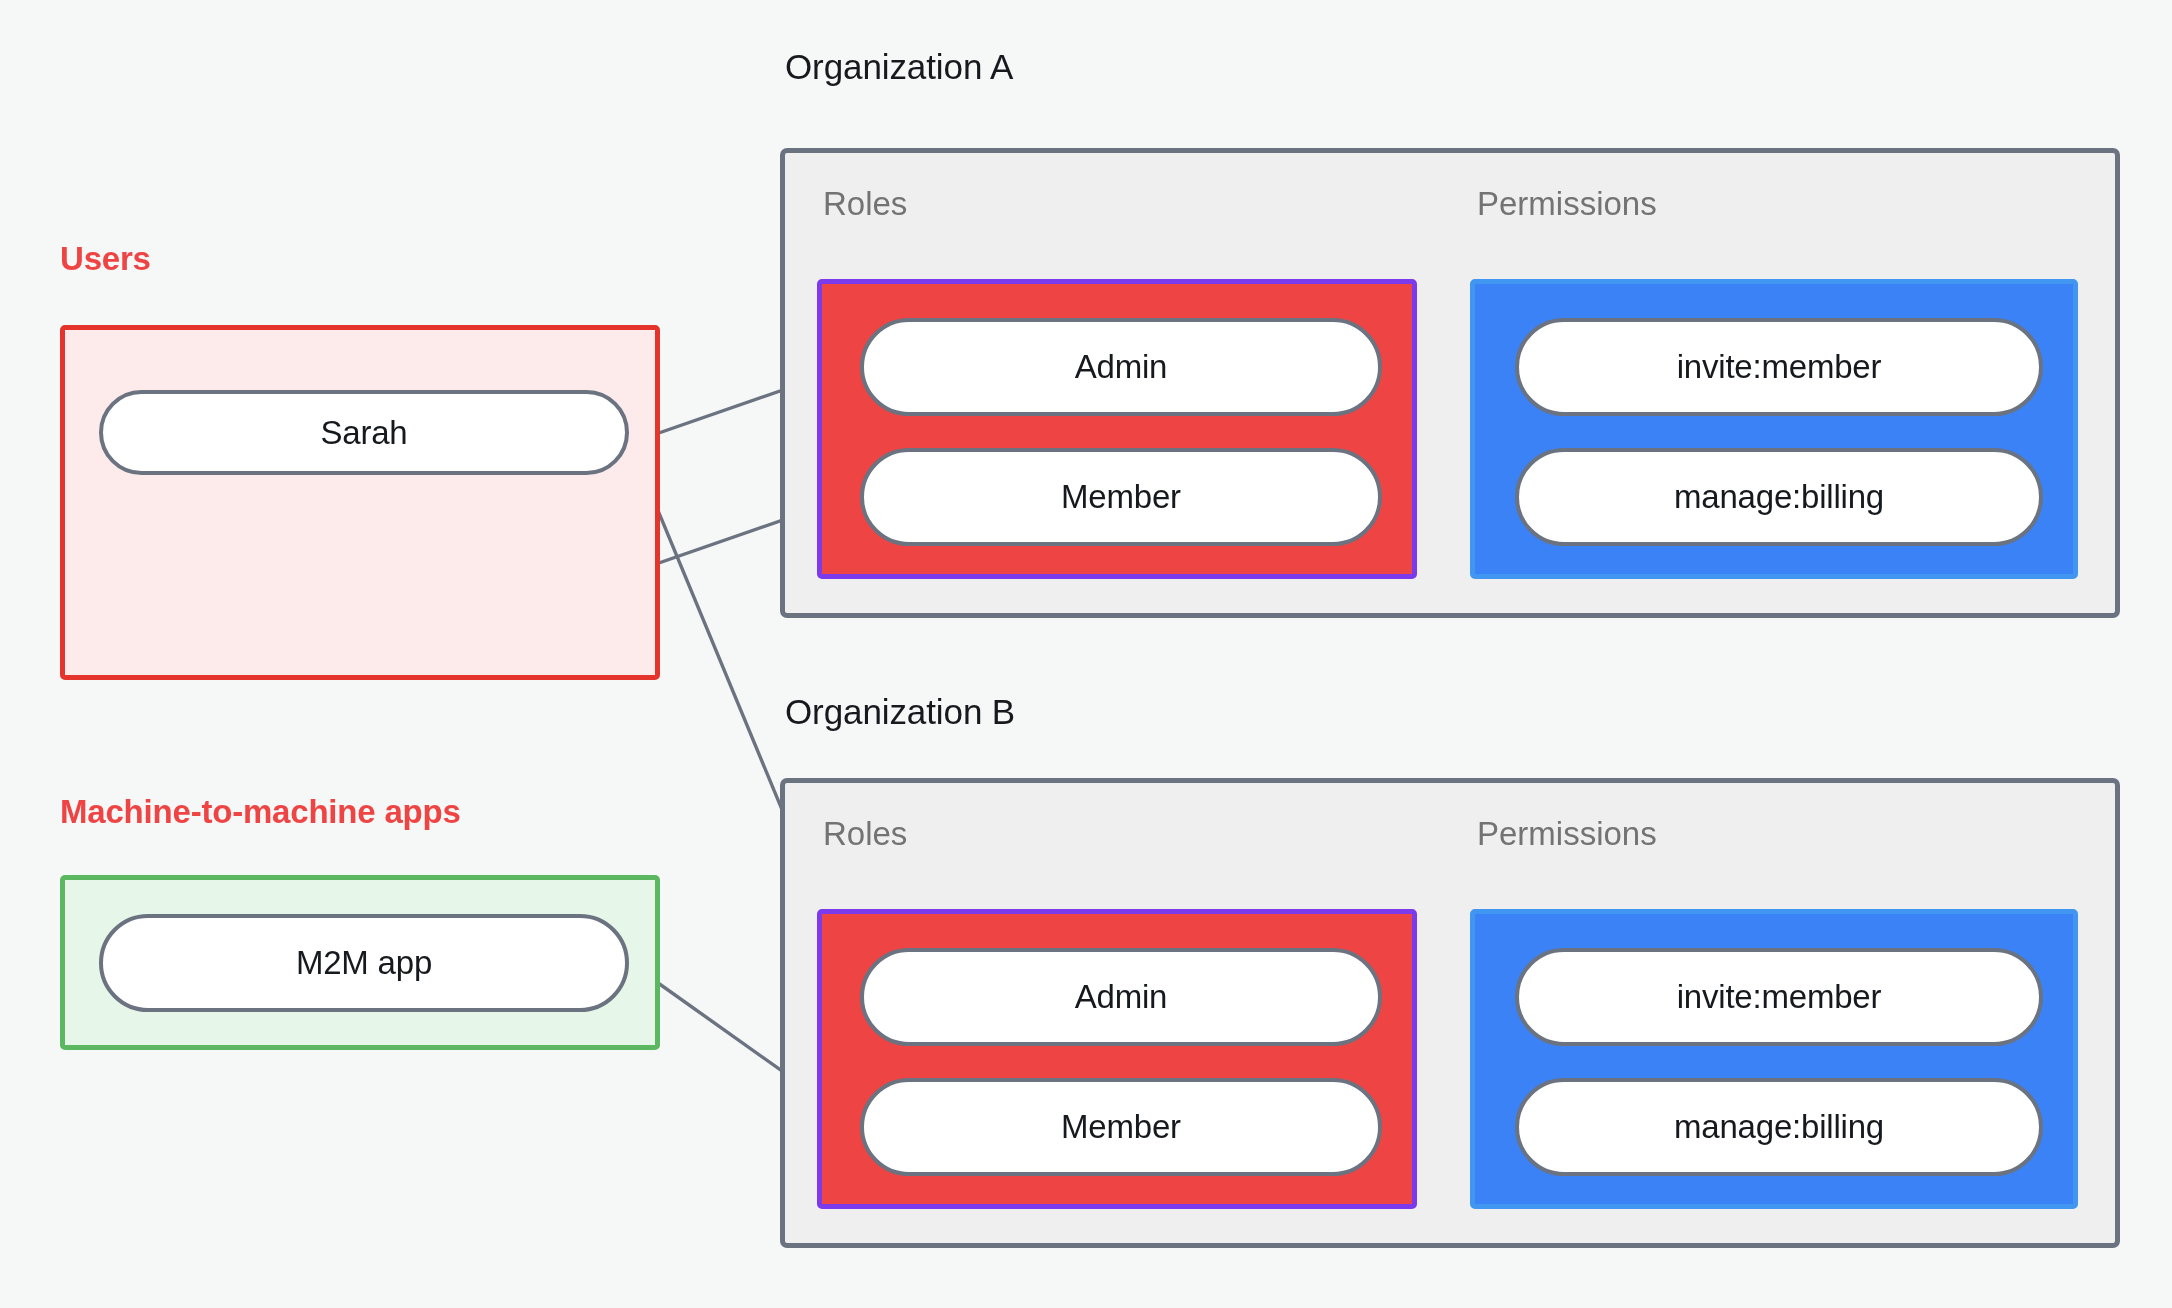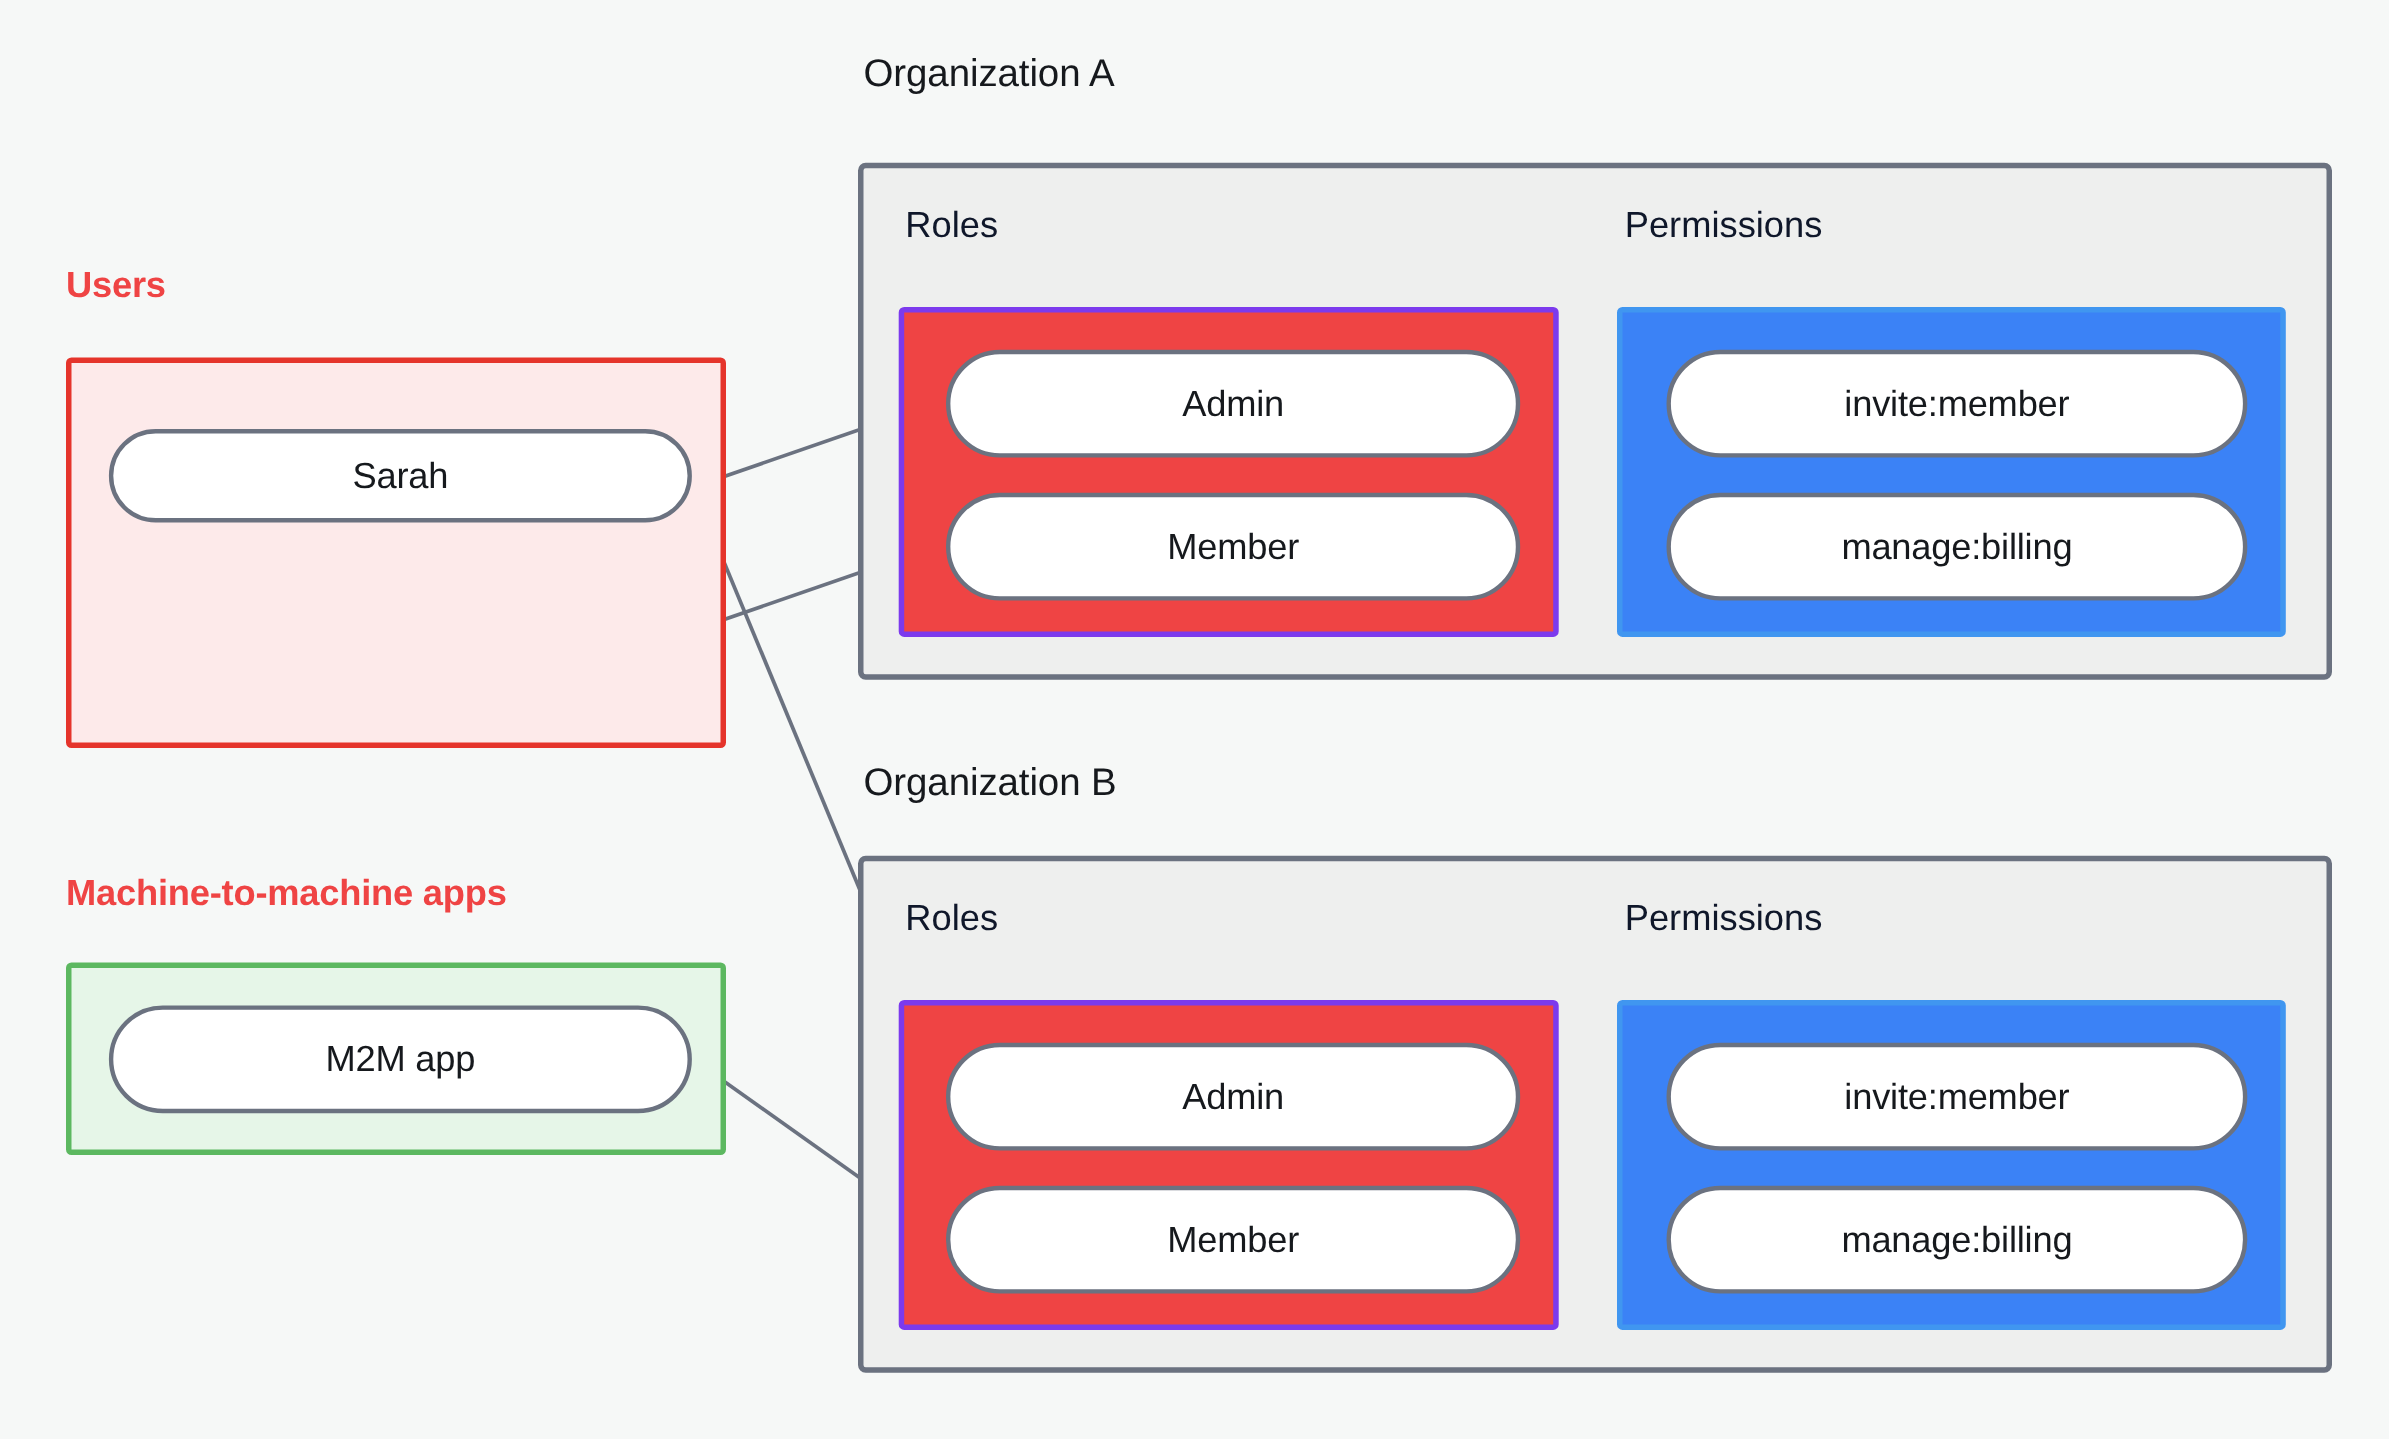--- a/index.html
+++ b/index.html
@@ -34,21 +34,21 @@
     font-size: 35px;
     font-weight: 400;
     letter-spacing: -0.1px;
     color: #16191d;
     white-space: nowrap;
   }
   .group-caption {
     position: absolute;
     font-size: 33px;
     font-weight: 400;
-    color: #0f172a;
+    color: #737373;
     white-space: nowrap;
   }
 
   
   .box {
     position: absolute;
     box-sizing: border-box;
     border-radius: 5px;
   }
   .box-users {

